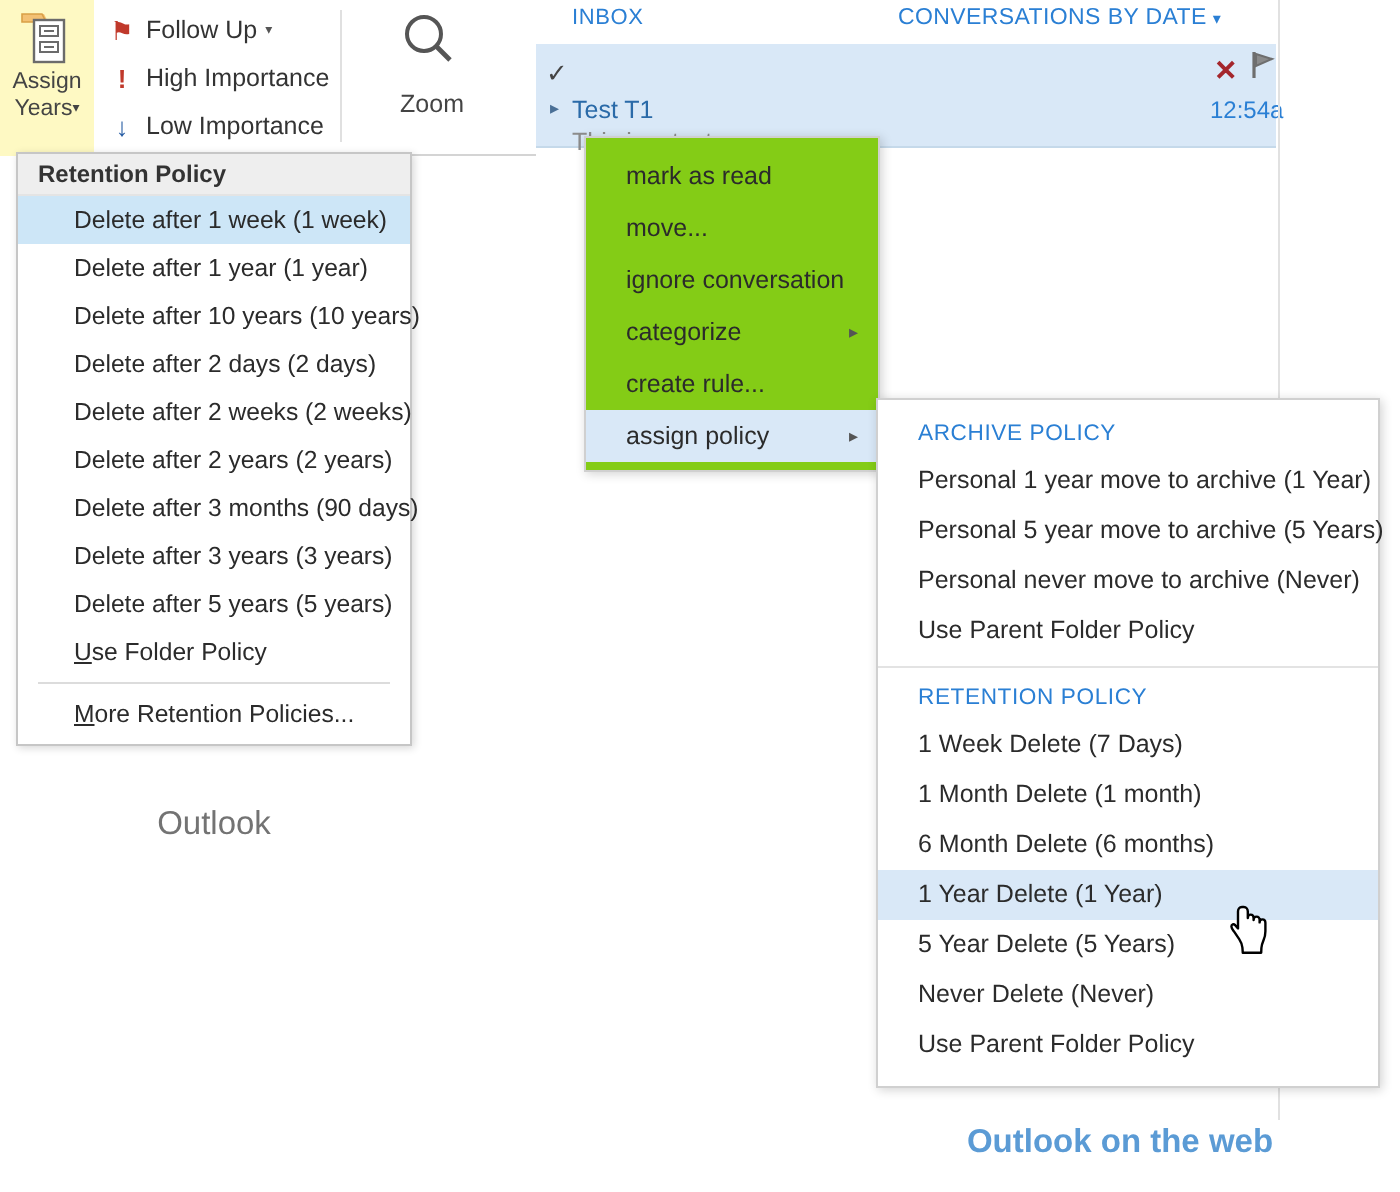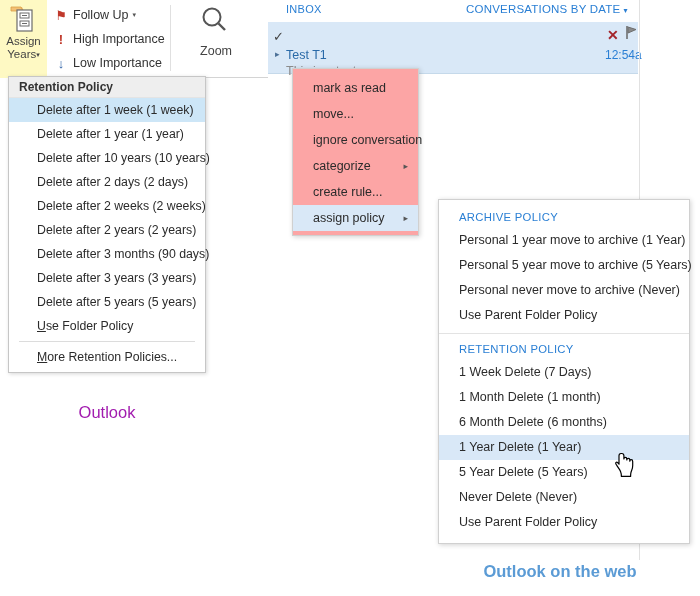--- a/index.html
+++ b/index.html
@@ -138,21 +138,21 @@
     margin: 3px 10px 3px 10px;
   }
   .akey { text-decoration: underline; }
 
   #outlook-caption {
     position: absolute;
     left: 0; top: 403px;
     width: 214px;
     text-align: center;
     font-size: 16.5px;
-    color: #a21caf;
+    color: #737373;
   }
 
   
   #owa-pane {
     position: absolute;
     left: 268px; top: 0;
     width: 432px; height: 560px;
     background: #ffffff;
   }
   #owa-topbar {
@@ -162,21 +162,21 @@
   }
   #owa-inbox-label {
     position: absolute;
     left: 18px; top: 3px;
     font-size: 11px;
     color: #2a7fd4;
     letter-spacing: 0.3px;
   }
   #owa-sort-label {
     position: absolute;
-    left: 198px; top: 3px;
+    left: 181px; top: 3px;
     font-size: 11.5px;
     color: #2a7fd4;
     letter-spacing: 0.2px;
     white-space: nowrap;
   }
   #owa-sort-caret {
     font-size: 8px;
     margin-left: 3px;
   }
   #mail-row {
@@ -240,22 +240,22 @@
     position: absolute;
     left: 371px; top: 0;
     width: 1px; height: 560px;
     background: #e1e1e1;
   }
 
   
   #context-menu {
     position: absolute;
     left: 292px; top: 68px;
-    width: 127px;
-    background: #fca5a5;
+    width: 148px;
+    background: #84cc16;
     border: 1px solid #d0d0d0;
     box-shadow: 1px 1px 5px rgba(0,0,0,0.18);
     box-sizing: border-box;
     padding: 6px 0 4px 0;
     z-index: 20;
   }
   .cm-item {
     position: relative;
     height: 26px;
     line-height: 26px;

